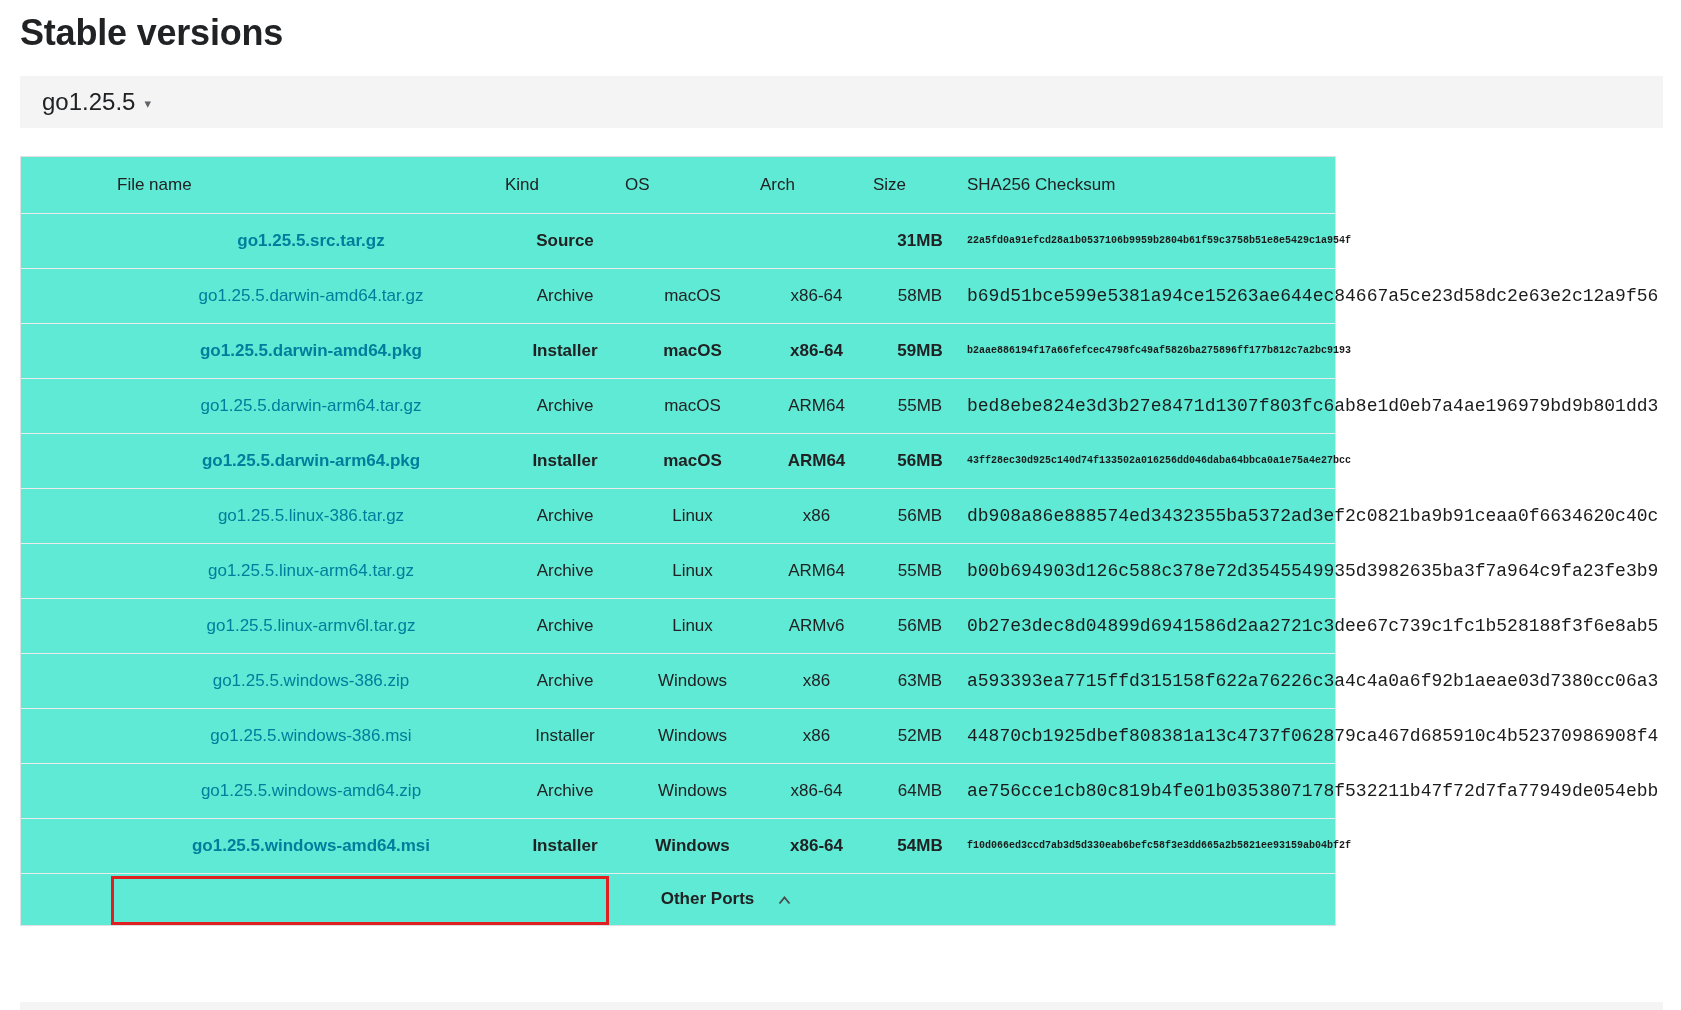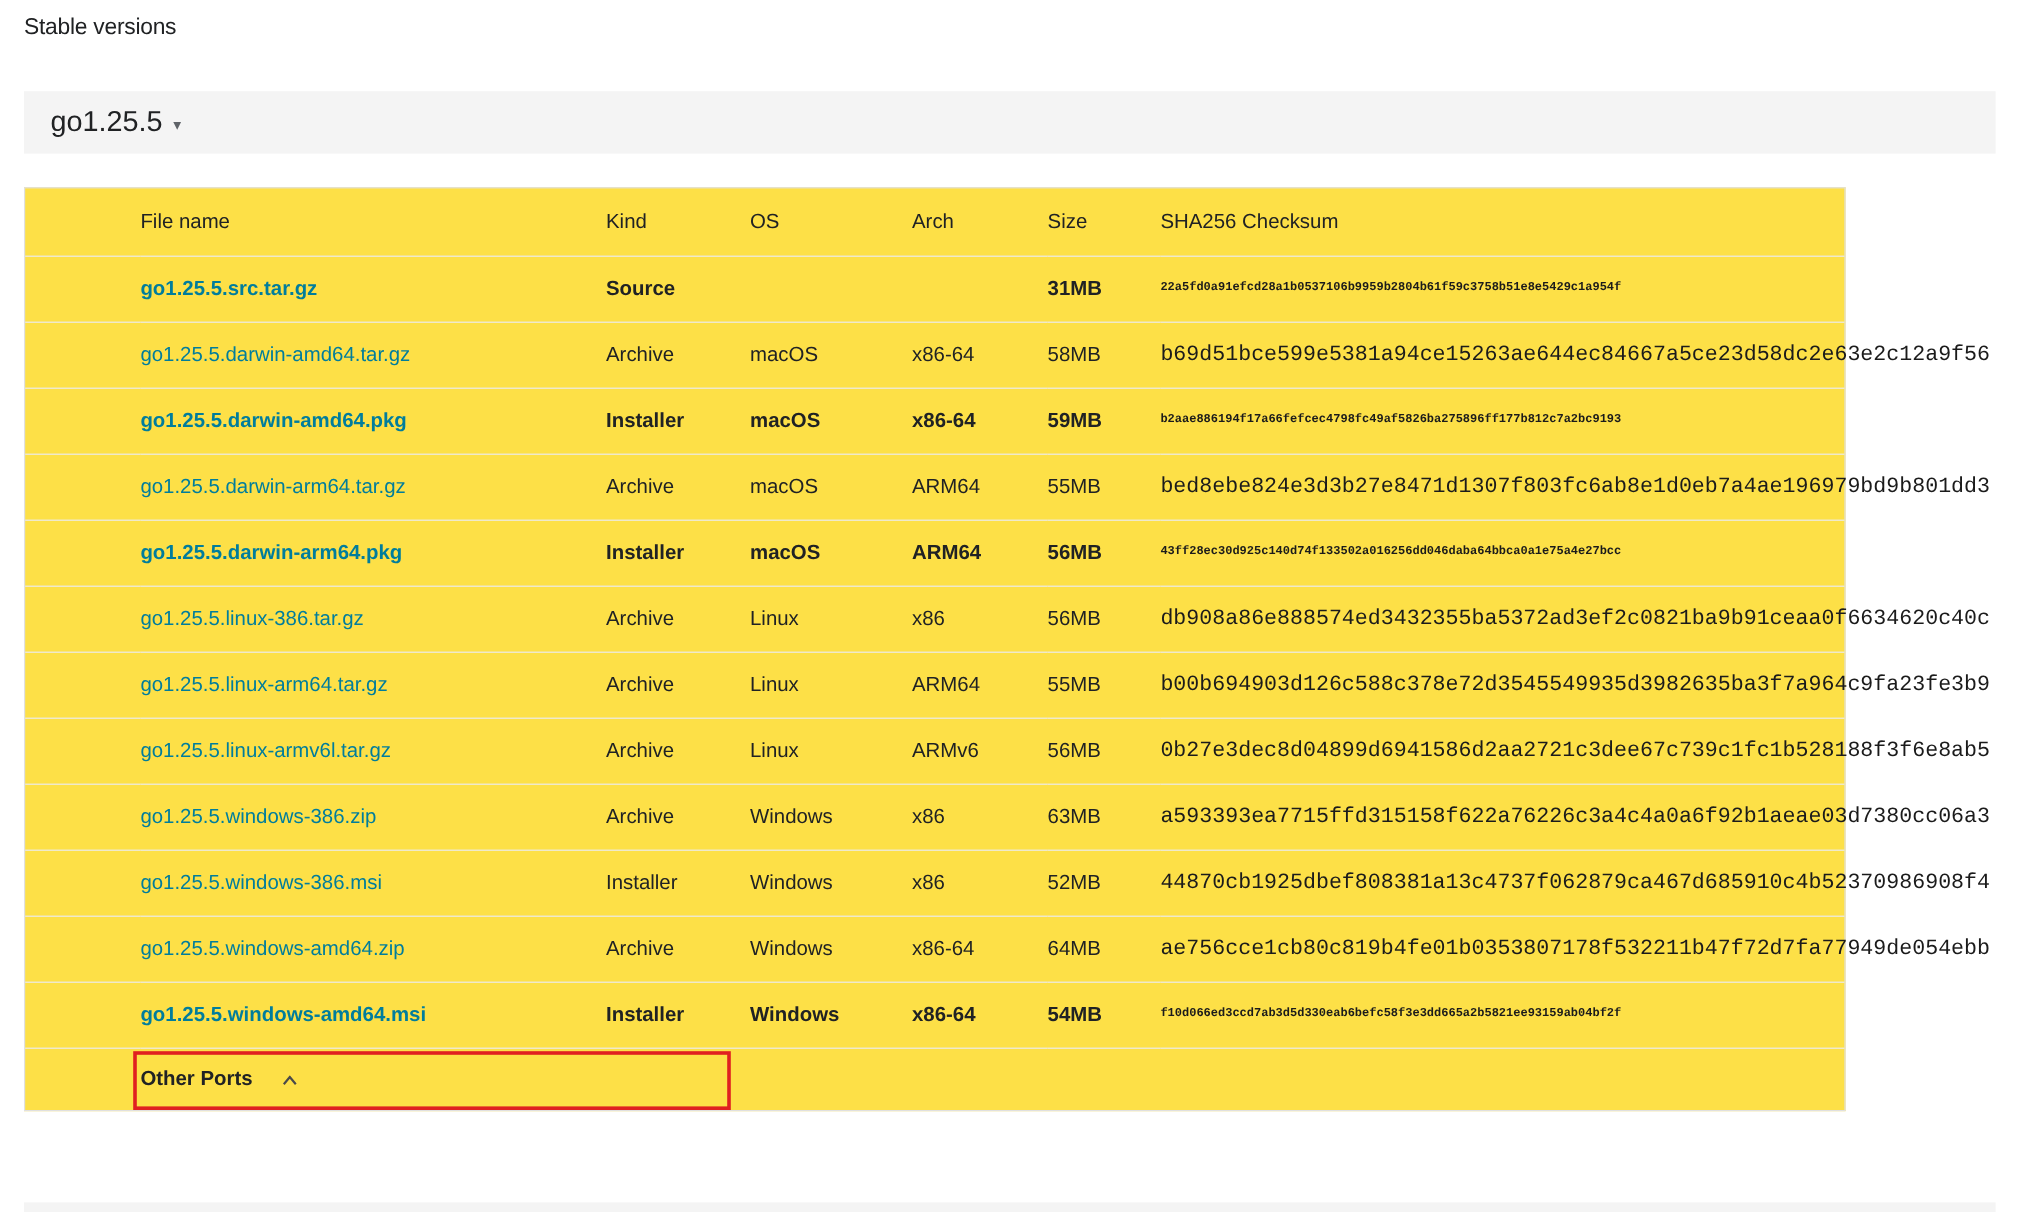--- a/index.html
+++ b/index.html
@@ -13,48 +13,48 @@
   }
   *{margin:0;padding:0;box-sizing:border-box;}
   html,body{background:#ffffff;}
   body{
     width:1681px;height:1010px;position:relative;overflow:hidden;
     font-family:"Liberation Sans","DejaVu Sans",sans-serif;
     color:var(--text);
   }
   .page-title{
     position:absolute;left:20px;top:12px;
-    font-size:19px;font-weight:400;letter-spacing:-0.2px;color:var(--text);
+    font-size:36px;font-weight:700;letter-spacing:-0.2px;color:var(--text);
   }
   .version-accordion{
     position:absolute;left:20px;top:76px;width:1643px;height:52px;
     background:var(--section_bg);
     display:flex;align-items:center;padding-left:22px;cursor:pointer;
   }
   .version-accordion .version-label{font-size:24px;color:var(--text);}
   .version-accordion .caret{
     font-size:13px;color:var(--muted);margin-left:9px;margin-top:3px;
   }
   .table-card{
-    position:absolute;left:20px;top:156px;width:1518px;
-    background:#fde047;border:1px solid var(--border);
+    position:absolute;left:20px;top:156px;width:1316px;
+    background:#5eead4;border:1px solid var(--border);
   }
   table{width:100%;border-collapse:collapse;table-layout:fixed;}
   col.c0{width:96px;}
   col.c1{width:388px;}
   col.c2{width:120px;}
   col.c3{width:135px;}
   col.c4{width:113px;}
   col.c5{width:94px;}
   thead tr{height:56px;}
   th{
     text-align:left;font-size:17px;font-weight:500;color:var(--text);
     padding:0;vertical-align:middle;
   }
-  tbody tr{height:55px;border-top:1px solid var(--row_divider);}
+  tbody tr{height:55px;border-top:1px solid var(--row_divider);text-align:center;}
   td{padding:0;font-size:17px;color:var(--text);vertical-align:middle;}
   .file-link{color:var(--link_teal);text-decoration:none;cursor:pointer;}
   .mono{
     font-family:"Liberation Mono","DejaVu Sans Mono",monospace;
     font-size:18px;color:#1b1b1b;letter-spacing:0;
   }
   tr.highlight td, tr.highlight .file-link{font-weight:700;}
   tr.highlight .mono{font-size:10px;font-weight:700;}
   tr.footer-row{height:52px;border-top:1px solid var(--row_divider);}
   .other-ports{

